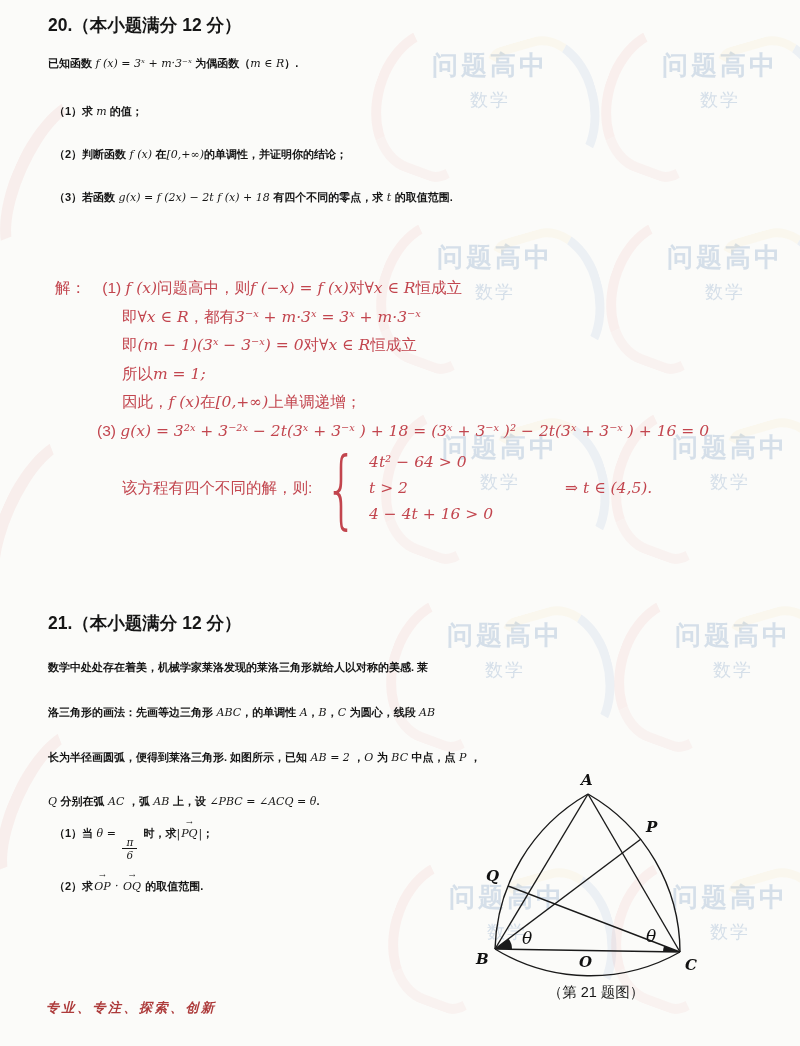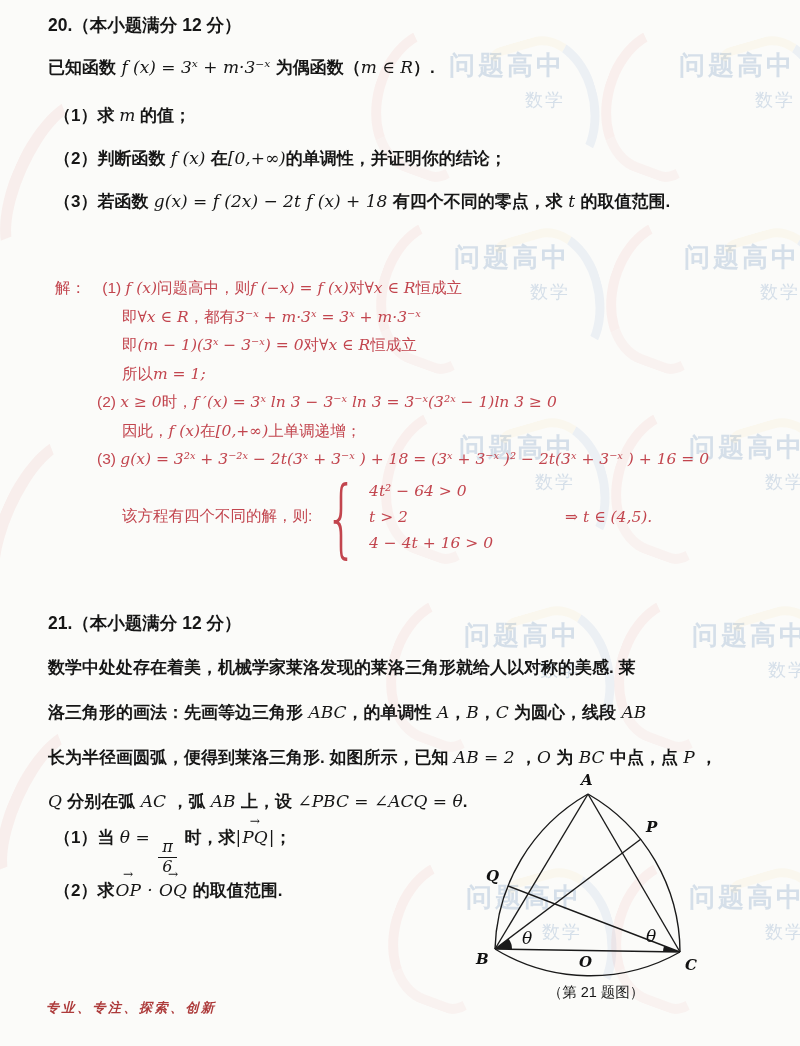--- a/index.html
+++ b/index.html
@@ -1,20 +1,20 @@
 <!DOCTYPE html>
 <html><head>
 <meta charset="utf-8">
 <style>
   html,body{margin:0;padding:0;background:#ffffff;}
   #page{position:relative;width:800px;height:1046px;background:#fbfbf9;overflow:hidden;
         font-family:"Liberation Sans",sans-serif;color:#161616;}
   .line{position:absolute;white-space:nowrap;}
   .title{font-size:17.5px;font-weight:700;}
-  .stmt{font-size:17px;}
+  .stmt{font-size:11px;}
   .stmt .c{font-weight:700;}
   .c{font-style:normal;}
   .m{font-family:"DejaVu Serif",serif;font-style:italic;font-weight:400;}
   
   .frac{display:inline-flex;flex-direction:column;align-items:center;vertical-align:-9px;
         margin:0 3px;font-family:"DejaVu Serif",serif;font-style:italic;font-size:0.95em;font-weight:400;}
   .fn{border-bottom:1.3px solid #161616;padding:0 4px;line-height:1.15;}
   .fd{line-height:1.15;}
   
   .vec{position:relative;display:inline-block;margin:0 1px;padding-top:3px;text-align:center;}
@@ -35,21 +35,21 @@
   
   #figure{position:absolute;left:450px;top:766px;width:292px;}
   #figure svg{display:block;}
   .figcap{text-align:center;font-size:14.5px;margin-top:1px;color:#161616;}
   .flabel{font-family:"DejaVu Serif",serif;font-style:italic;font-weight:700;font-size:15px;fill:#111;}
   .ftheta{font-family:"DejaVu Serif",serif;font-style:italic;font-size:17px;fill:#111;}
   
   #footer{position:absolute;left:46px;top:999px;color:#ad3b3b;font-size:13px;
           font-style:italic;font-weight:600;letter-spacing:2.5px;white-space:nowrap;}
   
-  .wm{position:absolute;width:150px;text-align:right;color:rgba(152,178,208,.38);
+  .wm{position:absolute;width:150px;text-align:center;color:rgba(152,178,208,.38);
       pointer-events:none;z-index:0;}
   .wm .w1{display:block;font-size:26px;font-weight:700;letter-spacing:3px;}
   .wm .w2{display:block;font-size:18px;margin-top:5px;letter-spacing:2px;}
   .wm::before{content:"";position:absolute;left:-42px;top:-24px;width:92px;height:132px;
       border-left:10px solid rgba(218,85,85,.07);border-bottom:10px solid rgba(218,85,85,.05);
       border-top:10px solid transparent;border-right:10px solid transparent;
       border-radius:55% 20% 30% 60%;transform:rotate(20deg);}
   .wm::after{content:"";position:absolute;right:-34px;top:-12px;width:84px;height:124px;
       border-right:9px solid rgba(92,132,198,.09);border-top:9px solid rgba(238,200,96,.07);
       border-left:9px solid transparent;border-bottom:9px solid transparent;
@@ -117,21 +117,20 @@
     <div class="line stmt" style="left:54px;top:190px"><span class="c">（3）若函数</span><span class="m"> g(x) = f (2x) − 2t f (x) + 18 </span><span class="c">有四个不同的零点，求</span><span class="m"> t </span><span class="c">的取值范围.</span></div>
 
     <div class="sol">
       <div class="sline">
         <span class="c">解：</span>
         <span style="margin-left:12px"><span class="c">(1) </span><span class="m">f (x)</span><span class="c">问题高中，则</span><span class="m">f (−x) = f (x)</span><span class="c">对</span><span class="m">∀x ∈ R</span><span class="c">恒成立</span></span>
       </div>
       <div class="sline ind"><span class="c">即</span><span class="m">∀x ∈ R</span><span class="c">，都有</span><span class="m">3⁻ˣ + m·3ˣ = 3ˣ + m·3⁻ˣ</span></div>
       <div class="sline ind"><span class="c">即</span><span class="m">(m − 1)(3ˣ − 3⁻ˣ) = 0</span><span class="c">对</span><span class="m">∀x ∈ R</span><span class="c">恒成立</span></div>
       <div class="sline ind"><span class="c">所以</span><span class="m">m = 1;</span></div>
-      <div class="sline num"><span class="c">(2) </span><span class="m">x ≥ 0</span><span class="c">时，</span><span class="m">f ′(x) = 3ˣ ln 3 − 3⁻ˣ ln 3 = 3⁻ˣ(3²ˣ − 1)ln 3 ≥ 0</span></div>
       <div class="sline ind"><span class="c">因此，</span><span class="m">f (x)</span><span class="c">在</span><span class="m">[0,+∞)</span><span class="c">上单调递增；</span></div>
       <div class="sline num"><span class="c">(3) </span><span class="m">g(x) = 3²ˣ + 3⁻²ˣ − 2t(3ˣ + 3⁻ˣ ) + 18 = (3ˣ + 3⁻ˣ )² − 2t(3ˣ + 3⁻ˣ ) + 16 = 0</span></div>
       <div class="sysrow">
         <span><span class="c">该方程有四个不同的解，则:</span></span>
         <span class="brace">{</span>
         <span class="syslines">
           <span class="m">4t² − 64 &gt; 0</span>
           <span class="m">t &gt; 2</span>
           <span class="m">4 − 4t + 16 &gt; 0</span>
         </span>

